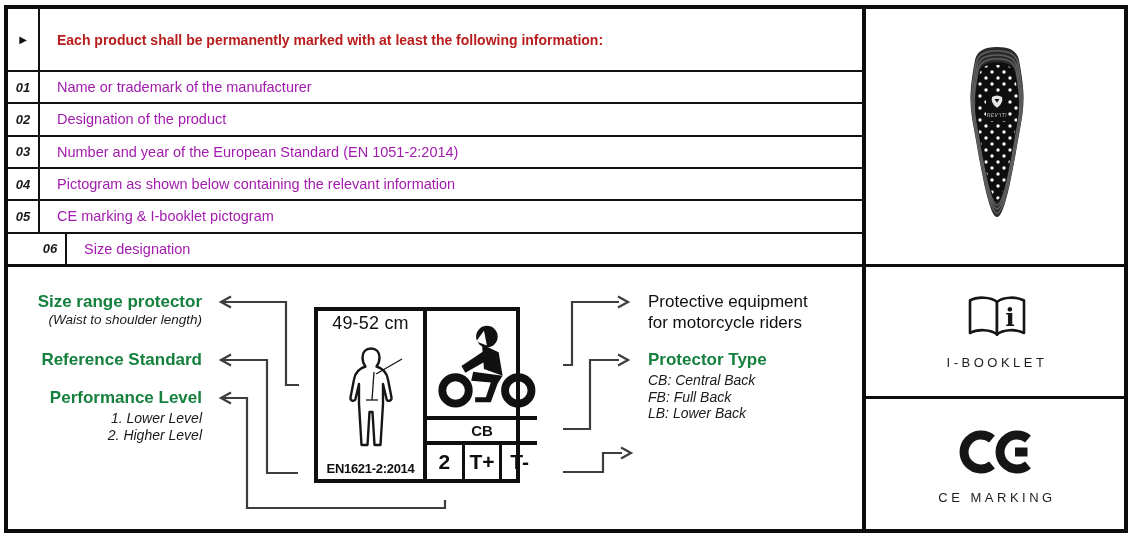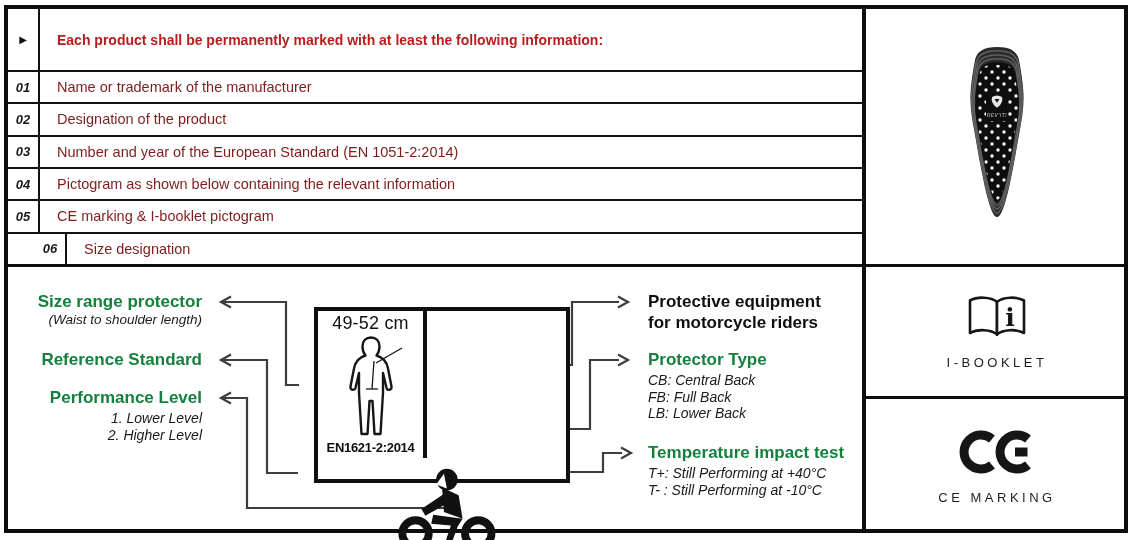--- a/index.html
+++ b/index.html
@@ -10,34 +10,34 @@
   .hline-right{position:absolute;left:866px;top:396px;width:262px;height:3px;background:#0d0d0d;}
 
   
   .mtable{position:absolute;left:8px;top:9px;width:854px;height:255px;display:flex;flex-direction:column;}
   .t-header{height:61px;border-bottom:2px solid #111;display:flex;flex:none;}
   .t-row{flex:1;border-bottom:2px solid #111;display:flex;}
   .t-row:last-child{border-bottom:none;padding-left:27px;}
   .t-col1{width:30px;flex:none;border-right:2px solid #111;display:flex;align-items:center;justify-content:center;}
   .t-marker{font-size:10px;line-height:1;}
   .t-num{font-style:italic;font-weight:bold;font-size:13px;color:#1a1a1a;}
-  .t-cell{flex:1;display:flex;align-items:center;padding-left:17px;font-size:14.5px;color:#7f1d1d;}
+  .t-cell{flex:1;display:flex;align-items:center;padding-left:17px;font-size:14.5px;color:#a21caf;}
   .t-head-text{font-weight:bold;font-size:14px;color:#b91c1c;border-radius:27px;}
 
   
   .diagram{position:absolute;left:8px;top:267px;width:854px;height:266px;}
   .connectors{position:absolute;left:0;top:0;}
   .d-left{position:absolute;left:14px;width:180px;text-align:right;}
   .d-right{position:absolute;left:640px;width:220px;text-align:left;}
   .d-title{font-weight:bold;font-size:17px;line-height:19px;color:#15803d;}
-  .d-title2{font-weight:bold;font-size:17px;line-height:21px;color:#0f0f0f;}
+  .d-title2{font-weight:normal;font-size:17px;line-height:21px;color:#0f0f0f;}
   .d-sub{font-style:italic;font-size:13.5px;line-height:16px;margin-top:1px;color:#1a1a1a;}
   .d-items{font-style:italic;font-size:14px;line-height:16.5px;margin-top:3px;color:#1a1a1a;}
 
-  .pbox{position:absolute;left:306px;top:40px;width:256px;height:176px;border:4px solid #0f0f0f;box-sizing:border-box;display:flex;background:#fff;flex-direction:column;}
+  .pbox{position:absolute;left:306px;top:40px;width:206px;height:176px;border:4px solid #0f0f0f;box-sizing:border-box;display:flex;background:#fff;}
   .pg-left{width:109px;flex:none;border-right:4px solid #0f0f0f;box-sizing:border-box;display:flex;flex-direction:column;align-items:center;justify-content:space-between;padding:2px 0 3px;}
   .pg-size{font-size:18px;color:#111;letter-spacing:0.2px;}
   .pg-standard{font-weight:bold;font-size:13px;letter-spacing:-0.3px;color:#0f0f0f;}
   .pg-right{flex:1;display:flex;flex-direction:column;}
   .pg-rider{flex:1;display:flex;align-items:center;justify-content:center;}
   .pg-cb{height:25px;flex:none;border-top:4px solid #0f0f0f;box-sizing:border-box;display:flex;align-items:center;justify-content:center;font-weight:bold;font-size:15px;}
   .pg-trow{height:38px;flex:none;border-top:4px solid #0f0f0f;box-sizing:border-box;display:flex;}
   .pg-tcell{flex:1;display:flex;align-items:center;justify-content:center;font-weight:bold;font-size:21px;color:#0f0f0f;}
   .pg-tcell.mid{border-left:3px solid #0f0f0f;border-right:3px solid #0f0f0f;}
 
@@ -126,27 +126,20 @@
     <div class="d-right" style="top:24px;">
       <div class="d-title2">Protective equipment</div>
       <div class="d-title2">for motorcycle riders</div>
     </div>
     <div class="d-right" style="top:83px;">
       <div class="d-title">Protector Type</div>
       <div class="d-items">
         <div>CB: Central Back</div>
         <div>FB: Full Back</div>
         <div>LB: Lower Back</div>
-      </div>
-    </div>
-    <div class="d-right" style="top:176px;">
-      <div class="d-title">Temperature impact test</div>
-      <div class="d-items">
-        <div>T+: Still Performing at +40°C</div>
-        <div>T- : Still Performing at -10°C</div>
       </div>
     </div>
 
     <div class="pbox">
       <div class="pg-left">
         <div class="pg-size">49-52 cm</div>
         <svg width="74" height="106" viewBox="0 0 74 106">
           <path d="M37,3.5 C42,3.5 45.5,7 45.5,12.5 C45.5,16 44.5,19 42.5,21.5 C49,23.5 53,28 54,34.5 L57.5,52.5 C58,56 53.5,57.3 52.5,53.8 L49,39 L49,59 L46.5,100 L40.5,100 L38.5,67 L35.5,67 L33.5,100 L27.5,100 L25,59 L25,39 L21.5,53.8 C20.5,57.3 16,56 16.5,52.5 L20,34.5 C21,28 25,23.5 31.5,21.5 C29.5,19 28.5,16 28.5,12.5 C28.5,7 32,3.5 37,3.5 Z" fill="#ffffff" stroke="#161616" stroke-width="2.4" stroke-linejoin="round"></path>
           <g stroke="#161616" stroke-width="1.3" fill="none">
             <line x1="40" y1="27" x2="38" y2="55"></line>

